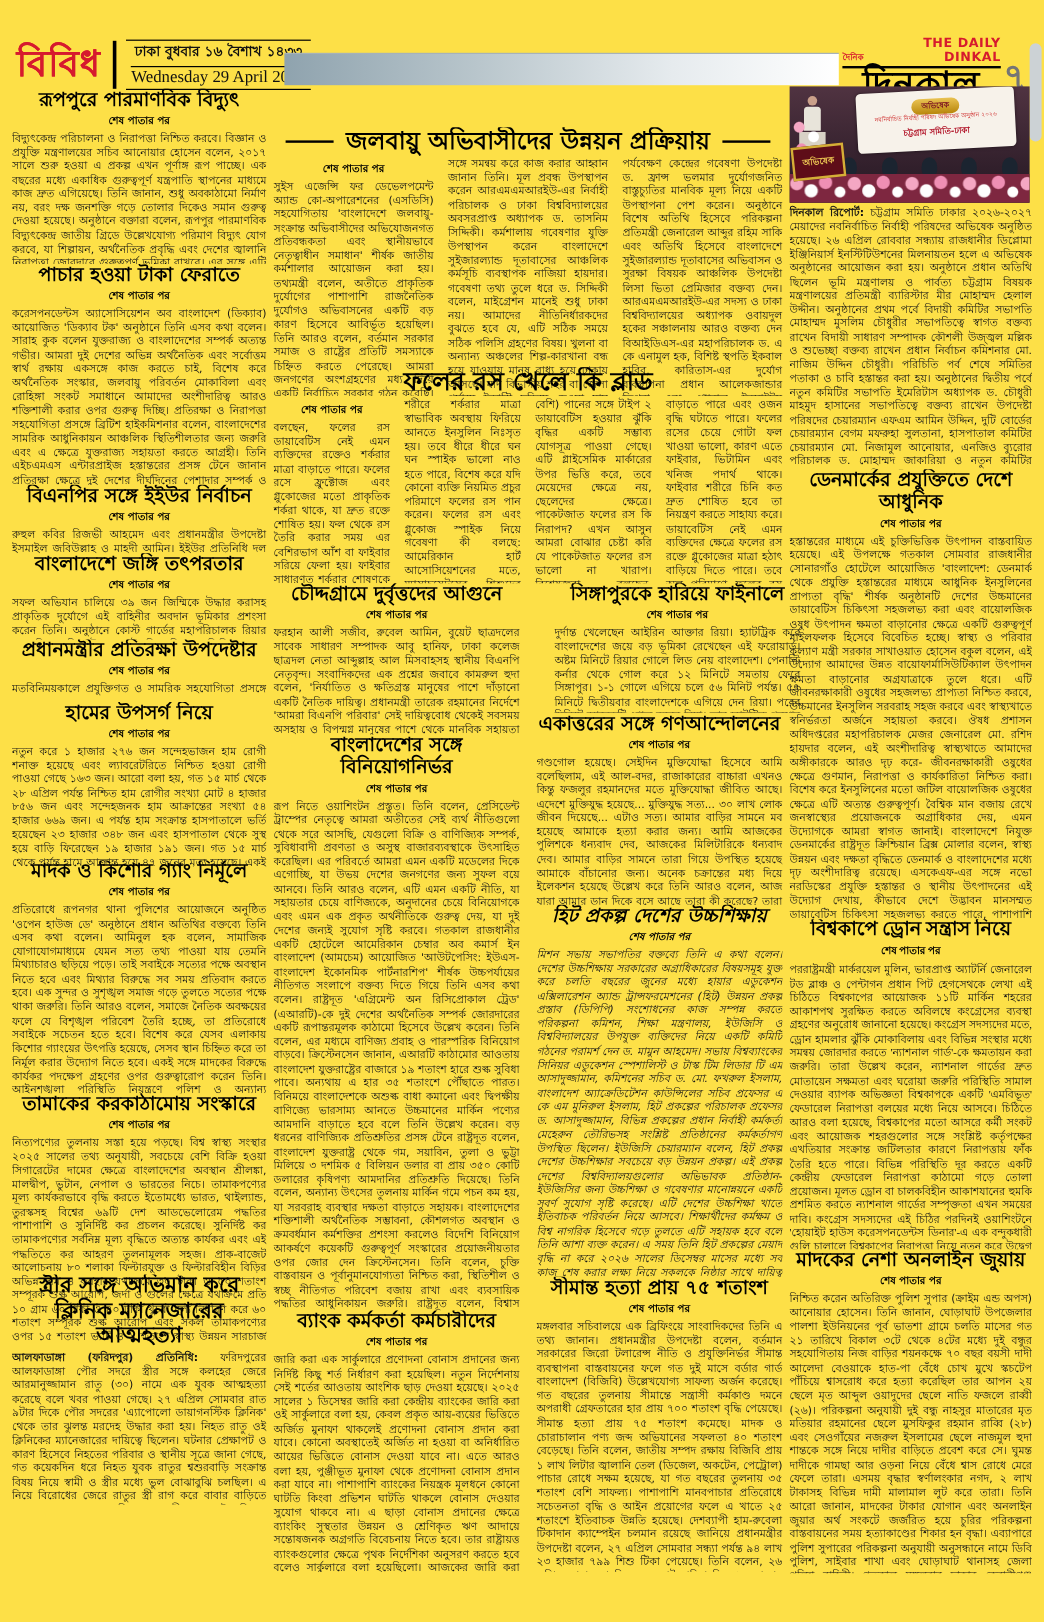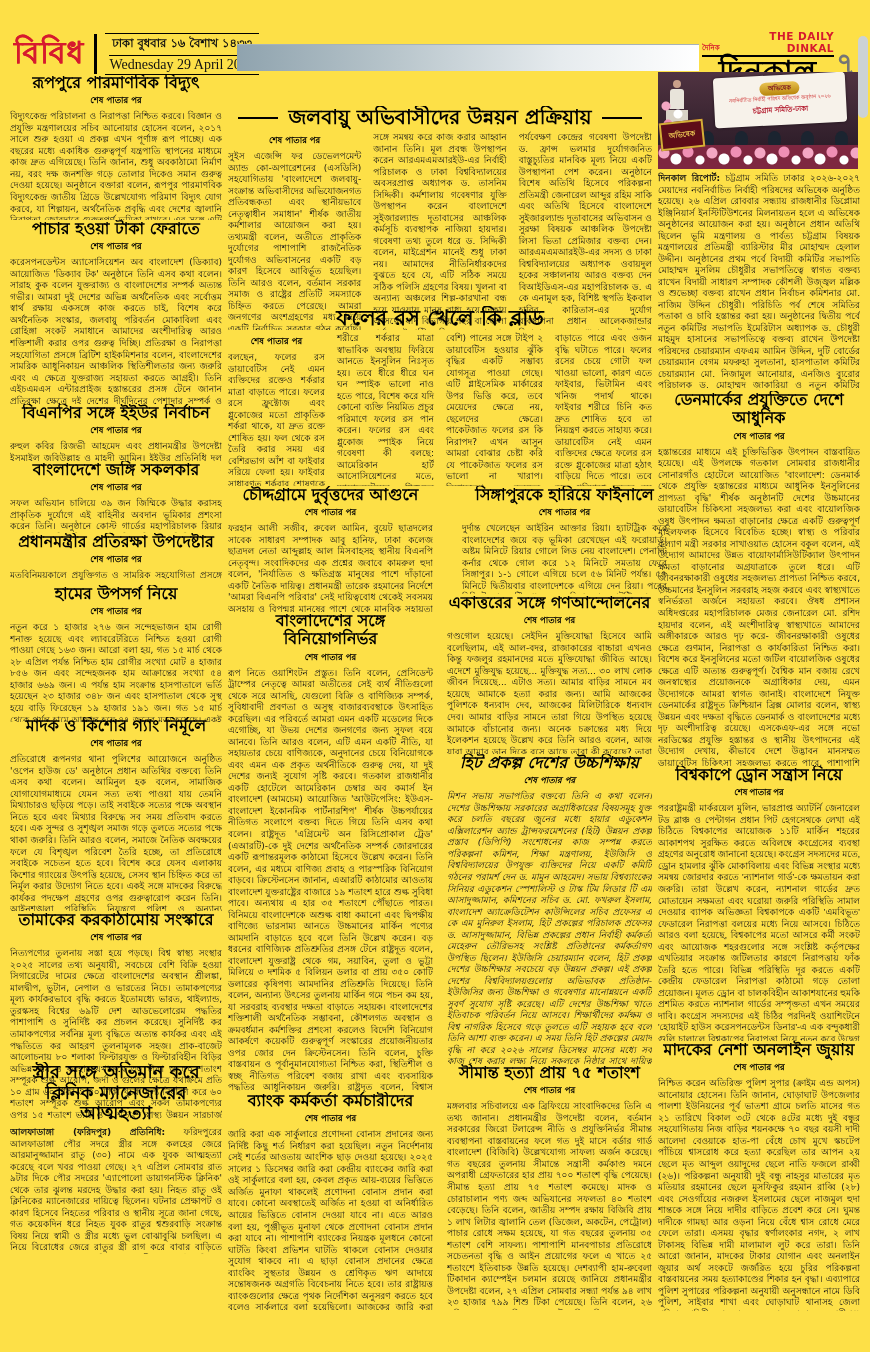--- a/index.html
+++ b/index.html
@@ -98,21 +98,21 @@
     <div class="bd">করেসপনডেন্টস অ্যাসোসিয়েশন অব বাংলাদেশ (ডিক্যাব) আয়োজিত 'ডিক্যাব টক' অনুষ্ঠানে তিনি এসব কথা বলেন। সারাহ কুক বলেন যুক্তরাজ্য ও বাংলাদেশের সম্পর্ক অত্যন্ত গভীর। আমরা দুই দেশের অভিন্ন অর্থনৈতিক এবং সর্বোত্তম স্বার্থ রক্ষায় একসঙ্গে কাজ করতে চাই, বিশেষ করে অর্থনৈতিক সংস্কার, জলবায়ু পরিবর্তন মোকাবিলা এবং রোহিঙ্গা সংকট সমাধানে আমাদের অংশীদারিত্ব আরও শক্তিশালী করার ওপর গুরুত্ব দিচ্ছি। প্রতিরক্ষা ও নিরাপত্তা সহযোগিতা প্রসঙ্গে ব্রিটিশ হাইকমিশনার বলেন, বাংলাদেশের সামরিক আধুনিকায়ন আঞ্চলিক স্থিতিশীলতার জন্য জরুরি এবং এ ক্ষেত্রে যুক্তরাজ্য সহায়তা করতে আগ্রহী। তিনি এইচএমএস এন্টারপ্রাইজ হস্তান্তরের প্রসঙ্গ টেনে জানান প্রতিরক্ষা ক্ষেত্রে দুই দেশের দীর্ঘদিনের পেশাদার সম্পর্ক ও প্রশিক্ষণ সহযোগিতা অব্যাহত রয়েছে। বাংলাদেশে চলমান সংস্কার প্রক্রিয়া সম্পর্কে সারাহ কুক বলেন, সংস্কারের জন্য এখন একটি নির্বাচিত সরকার আছে, বিষয়টি তারাই দেখবে। আওয়ামী লীগের প্রত্যাবর্তন সুনির্দিষ্ট কোনো মামলা নিয়ে মন্তব্য করা তার কাজের অন্তর্ভুক্ত নয় বলে জানান তিনি। জুলাই সনদ নিয়ে এক প্রশ্নের জবাবে তিনি বলেন এটি বাংলাদেশের সংসদে আলোচনার বিষয় এবং এ নিয়ে যুক্তরাজ্য কোনো মন্তব্য করতে চায় না। তবে জনগণের স্বার্থে এসব বিষয়ে সংসদে প্রকাশ্যে আলোচনা হওয়া উচিত বলে তিনি উৎসাহ দেন।</div>
   </div>
 
   <div class="art" style="left:10px;top:404px;width:212px;height:57px;">
     <div class="hl h16">বিএনপির সঙ্গে ইইউর নির্বাচন</div>
     <div class="sub">শেষ পাতার পর</div>
     <div class="bd">রুহুল কবির রিজভী আহমেদ এবং প্রধানমন্ত্রীর উপদেষ্টা ইসমাইল জবিউল্লাহ ও মাহদী আমিন। ইইউর প্রতিনিধি দল বিএনপির কাছে ১৯ সুপারিশ সংবলিত একটা প্রস্তাবনা দিয়েছেন। তার মধ্যে অগ্রাধিকার সুপারিশ আছে ৫টি।</div>
   </div>
 
   <div class="art" style="left:10px;top:461px;width:212px;height:72px;">
-    <div class="hl h16">বাংলাদেশে জঙ্গি সকলকার</div>
+    <div class="hl h16">বাংলাদেশে জঙ্গি তৎপরতার</div>
     <div class="sub">শেষ পাতার পর</div>
     <div class="bd">সফল অভিযান চালিয়ে ৩৯ জন জিম্মিকে উদ্ধার করাসহ প্রাকৃতিক দুর্যোগে এই বাহিনীর অবদান ভূমিকার প্রশংসা করেন তিনি। অনুষ্ঠানে কোস্ট গার্ডের মহাপরিচালক রিয়ার অ্যাডমিরাল জিয়াউল হক উপস্থিত ছিলেন। তিনি জানান, দেশের স্বার্থে বিভিন্ন ঝুঁকিপূর্ণ কাজে এ পর্যন্ত বাহিনীর ১৩ জন সদস্য প্রাণ দিয়েছেন। জনবল সংকট দূর হলে এ বাহিনী আরও কার্যকর ভূমিকা রাখতে পারবে।</div>
   </div>
 
   <div class="art" style="left:10px;top:533px;width:212px;height:47px;">
     <div class="hl h16">প্রধানমন্ত্রীর প্রতিরক্ষা উপদেষ্টার</div>
     <div class="sub">শেষ পাতার পর</div>
     <div class="bd">মতবিনিময়কালে প্রযুক্তিগত ও সামরিক সহযোগিতা প্রসঙ্গে আলোচনা করেন। এছাড়া, উভয়ে দু'দেশের মধ্যে বিদ্যমান সামরিক সম্পর্ক ও কৌশলগত বন্ধনকে আরো সুদৃঢ় করার ব্যাপারে আশাবাদ ব্যক্ত করেন।</div>
   </div>
 

